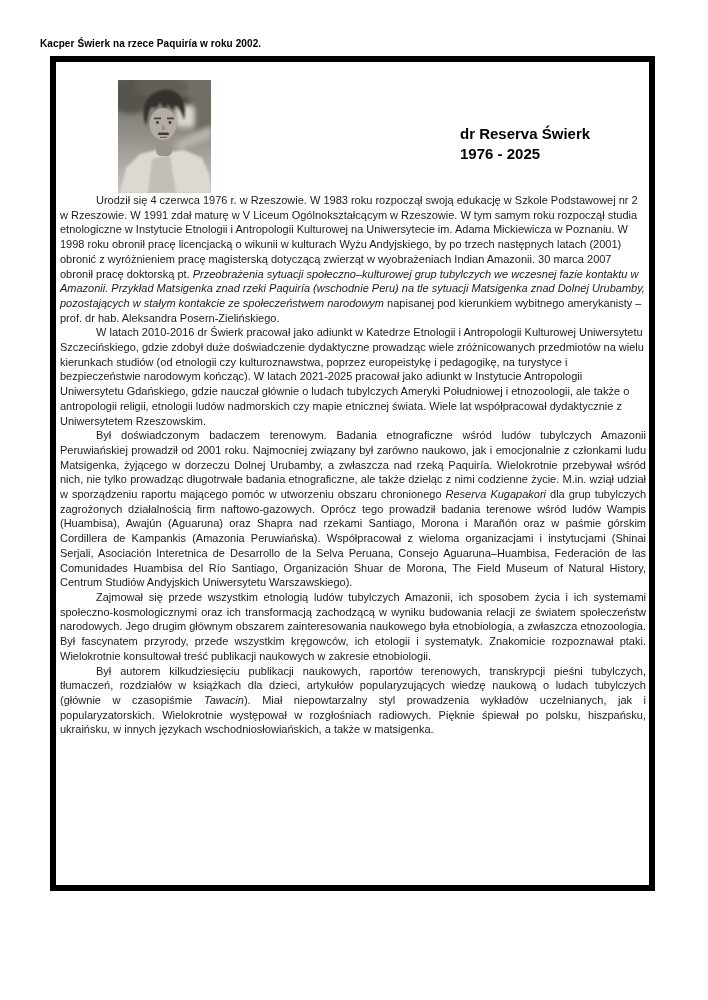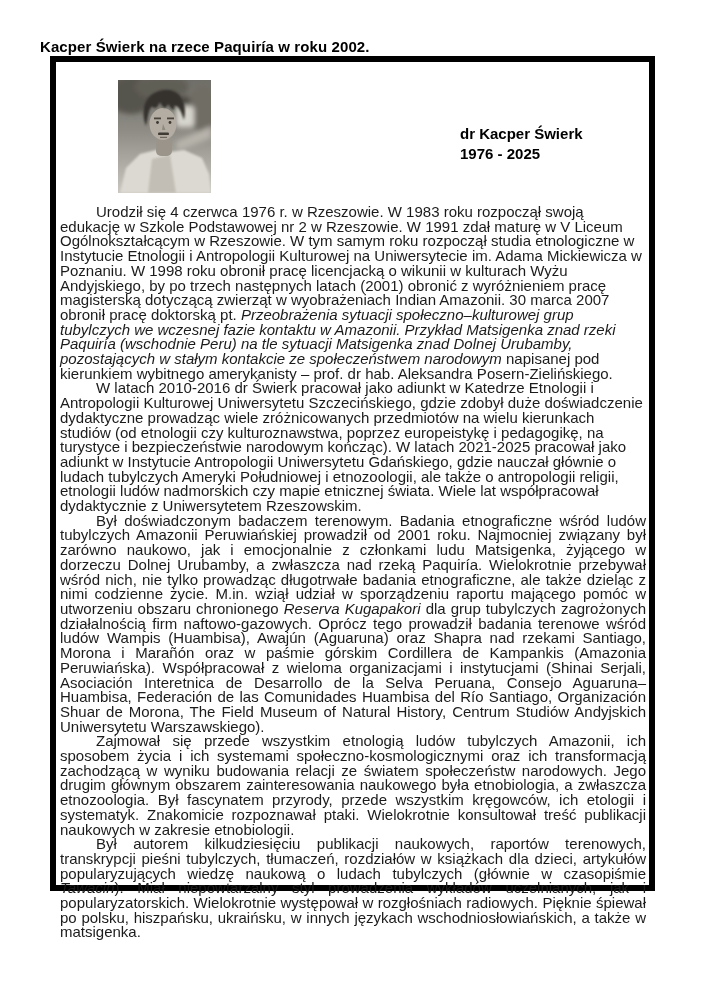--- a/index.html
+++ b/index.html
@@ -4,21 +4,21 @@
 <style>
   html,body{margin:0;padding:0;}
   body{
     width:708px;height:1000px;position:relative;overflow:hidden;
     background:#ffffff;
     font-family:"Liberation Sans",sans-serif;
     color:#1b1b1b;
   }
   .caption{
     position:absolute;left:40px;top:38px;
-    font-size:15px;font-weight:bold;color:#000;
+    font-size:10px;font-weight:bold;color:#000;
     letter-spacing:0.1px;
   }
   .frame{
     position:absolute;left:50px;top:56px;
     width:605px;height:835px;
     box-sizing:border-box;
     border:6px solid #000;
     background:#fff;
   }
   .frame-inner{
@@ -30,22 +30,21 @@
     margin:18px 0 0 58px;
     width:93px;height:113px;
     display:block;line-height:0;
   }
   .title-block{
     position:absolute;left:404px;top:44px;
     font-weight:bold;font-size:15px;line-height:20px;color:#000;
     white-space:nowrap;
   }
   .bio{
-    margin-top:12px;
-    font-size:15px;line-height:14.7px;
+    font-size:11px;line-height:14.7px;
   }
   .bio p{
     margin:0;
     text-indent:36px;
   }
   .bio p.align-left{text-align:left;}
   .bio p.align-justify{text-align:justify;}
   .bio i{font-style:italic;}
 </style>
 </head>
@@ -91,21 +90,21 @@
           <circle cx="39.5" cy="42.5" r="1.4" fill="#3c3832"></circle>
           <circle cx="52" cy="42.5" r="1.4" fill="#3c3832"></circle>
           <path d="M45,44 L44,50 L47.5,50 Z" fill="#8f897e"></path>
           <rect x="40" y="52.5" width="11" height="2.6" rx="1.2" fill="#403c35"></rect>
           <rect x="42" y="56.8" width="7" height="1.2" fill="#6d675d"></rect>
         </g>
       </svg>
     </div>
 
     <div class="title-block">
-      <div>dr Kacper Świerk</div>
+      <div>dr Reserva Świerk</div>
       <div>1976 - 2025</div>
     </div>
 
     <div class="bio">
       <p class="align-left"><span>Urodził się 4 czerwca 1976 r. w Rzeszowie. W 1983 roku rozpoczął swoją edukację w Szkole Podstawowej nr 2 w Rzeszowie. W 1991 zdał maturę w V Liceum Ogólnokształcącym w Rzeszowie. W tym samym roku rozpoczął studia etnologiczne w Instytucie Etnologii i Antropologii Kulturowej na Uniwersytecie im. Adama Mickiewicza w Poznaniu. W 1998 roku obronił pracę licencjacką o wikunii w kulturach Wyżu Andyjskiego, by po trzech następnych latach (2001) obronić z wyróżnieniem pracę magisterską dotyczącą zwierząt w wyobrażeniach Indian Amazonii. 30 marca 2007 obronił pracę doktorską pt. </span><i>Przeobrażenia sytuacji społeczno–kulturowej grup tubylczych we wczesnej fazie kontaktu w Amazonii. Przykład Matsigenka znad rzeki Paquiría (wschodnie Peru) na tle sytuacji Matsigenka znad Dolnej Urubamby, pozostających w stałym kontakcie ze społeczeństwem narodowym</i><span> napisanej pod kierunkiem wybitnego amerykanisty – prof. dr hab. Aleksandra Posern-Zielińskiego.</span></p>
 
       <p class="align-left"><span>W latach 2010-2016 dr Świerk pracował jako adiunkt w Katedrze Etnologii i Antropologii Kulturowej Uniwersytetu Szczecińskiego, gdzie zdobył duże doświadczenie dydaktyczne prowadząc wiele zróżnicowanych przedmiotów na wielu kierunkach studiów (od etnologii czy kulturoznawstwa, poprzez europeistykę i pedagogikę, na turystyce i bezpieczeństwie narodowym kończąc). W latach 2021-2025 pracował jako adiunkt w Instytucie Antropologii Uniwersytetu Gdańskiego, gdzie nauczał głównie o ludach tubylczych Ameryki Południowej i etnozoologii, ale także o antropologii religii, etnologii ludów nadmorskich czy mapie etnicznej świata. Wiele lat współpracował dydaktycznie z Uniwersytetem Rzeszowskim.</span></p>
 
       <p class="align-justify"><span>Był doświadczonym badaczem terenowym. Badania etnograficzne wśród ludów tubylczych Amazonii Peruwiańskiej prowadził od 2001 roku. Najmocniej związany był zarówno naukowo, jak i emocjonalnie z członkami ludu Matsigenka, żyjącego w dorzeczu Dolnej Urubamby, a zwłaszcza nad rzeką Paquiría. Wielokrotnie przebywał wśród nich, nie tylko prowadząc długotrwałe badania etnograficzne, ale także dzieląc z nimi codzienne życie.  M.in. wziął udział w sporządzeniu raportu mającego pomóc w utworzeniu obszaru chronionego </span><i>Reserva Kugapakori</i><span> dla grup tubylczych zagrożonych działalnością firm naftowo-gazowych. Oprócz tego prowadził badania terenowe wśród ludów Wampis (Huambisa), Awajún (Aguaruna) oraz Shapra nad rzekami Santiago, Morona i Marañón oraz w paśmie górskim Cordillera de Kampankis (Amazonia Peruwiańska). Współpracował z wieloma organizacjami i instytucjami (Shinai Serjali, Asociación Interetnica de Desarrollo de la Selva Peruana, Consejo Aguaruna–Huambisa, Federación de las Comunidades Huambisa del Río Santiago, Organización Shuar de Morona, The Field Museum of Natural History, Centrum Studiów Andyjskich Uniwersytetu Warszawskiego).</span></p>
 

